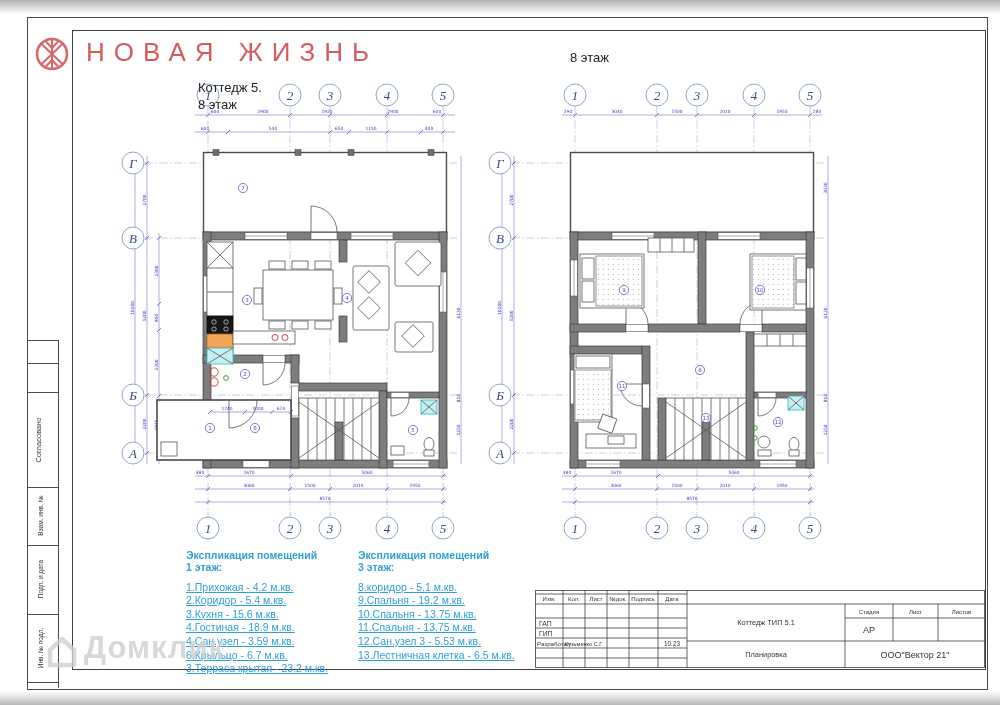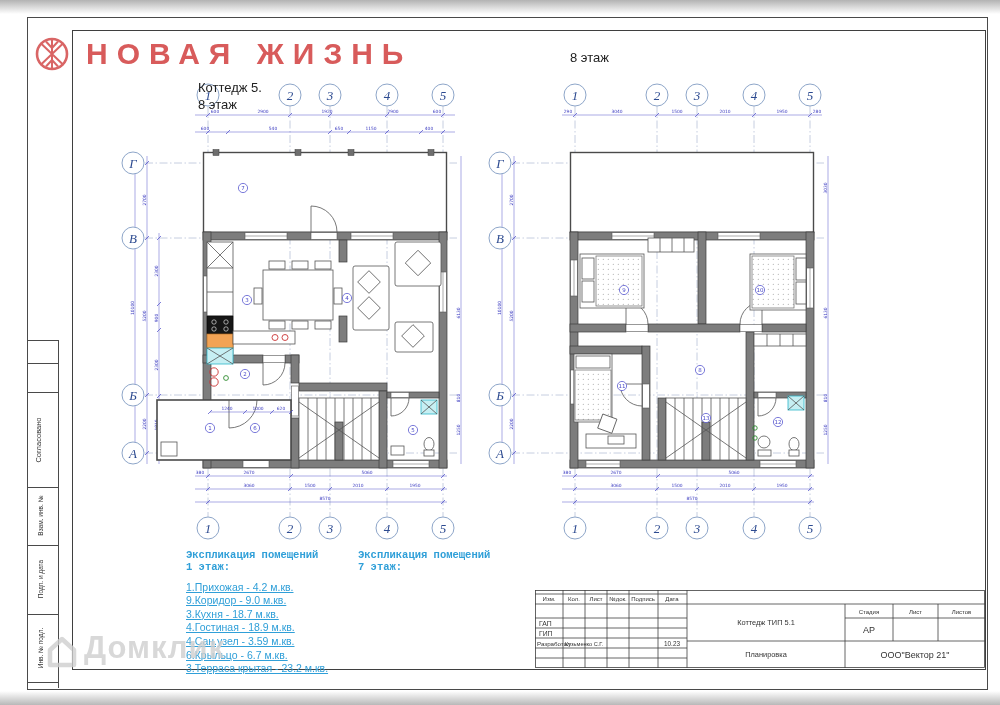--- a/index.html
+++ b/index.html
@@ -10,26 +10,26 @@
   .band-bottom{position:absolute;left:0;top:691px;width:1000px;height:14px;
             background:linear-gradient(#ffffff,#b8b8b8);}
   .outer-frame{position:absolute;left:27px;top:17px;width:959px;height:671px;
             border:1px solid #4a4a4a;}
   .inner-frame{position:absolute;left:72px;top:30px;width:912px;height:638px;
             border:1.4px solid #3f3f3f;}
   .vline{position:absolute;width:1px;background:#4a4a4a;}
   .hline{position:absolute;height:1px;background:#4a4a4a;}
   .rot{position:absolute;transform:rotate(-90deg);transform-origin:0 0;
        font-size:6.5px;color:#333;text-align:center;white-space:nowrap;}
-  .brand{position:absolute;left:86px;top:37px;width:320px;font-size:30px;font-weight:700;
+  .brand{position:absolute;left:86px;top:37px;width:320px;font-size:26px;font-weight:400;
          letter-spacing:9px;color:#d85b5b;white-space:nowrap;z-index:2;}
   .plan-title{position:absolute;font-size:13px;color:#222;line-height:1.3;z-index:3;}
   .plan{position:absolute;}
   .expl{position:absolute;width:170px;color:#2f9fd8;font-size:10.5px;line-height:1.18;}
-  .ex-title{font-weight:700;font-family:Liberation Mono, monospace;}
+  .ex-title{font-weight:700;}
   .ex-items{margin-top:7px;}
   .ex-item{margin:1.2px 0;text-decoration:underline;}
   .watermark{position:absolute;left:44px;top:630px;display:flex;align-items:flex-start;
              color:#cfcfcf;font-size:31px;font-weight:700;letter-spacing:1px;z-index:5;opacity:.8;}
   .watermark svg{margin-right:4px;}
   
   .w{fill:#7d7d7d;stroke:#3c3c3c;stroke-width:.7;}
   .thin{fill:#fff;stroke:#4a4a4a;stroke-width:1.4;}
   .porch{fill:#fff;stroke:#4a4a4a;stroke-width:1.6;}
   .furl{fill:#fff;stroke:#555;stroke-width:.8;}
@@ -493,31 +493,39 @@
       <circle class="rmc" cx="316" cy="344" r="4.6"></circle>
         <text class="rmt" x="316" y="346">12</text>
     </g>
   </svg>
 
   <div class="expl" style="left:186px;top:549px;">
     <div class="ex-title">Экспликация помещений</div>
     <div class="ex-title">1 этаж:</div>
     <div class="ex-items">
       <div class="ex-item">1.Прихожая - 4.2 м.кв.</div>
-      <div class="ex-item">9.Коридор - 9.0 м.кв.</div>
-      <div class="ex-item">3.Кухня - 18.7 м.кв.</div>
+      <div class="ex-item">2.Коридор - 5.4 м.кв.</div>
+      <div class="ex-item">3.Кухня - 15.6 м.кв.</div>
       <div class="ex-item">4.Гостиная - 18.9 м.кв.</div>
       <div class="ex-item">4.Сан.узел - 3.59 м.кв.</div>
       <div class="ex-item">6.Крыльцо - 6.7 м.кв.</div>
       <div class="ex-item">3.Терраса крытая - 23.2 м.кв.</div>
     </div>
   </div>
   <div class="expl" style="left:358px;top:549px;">
     <div class="ex-title">Экспликация помещений</div>
-    <div class="ex-title">7 этаж:</div>
+    <div class="ex-title">3 этаж:</div>
+    <div class="ex-items">
+      <div class="ex-item">8.коридор - 5.1 м.кв.</div>
+      <div class="ex-item">9.Спальня - 19.2 м.кв.</div>
+      <div class="ex-item">10.Спальня - 13.75 м.кв.</div>
+      <div class="ex-item">11.Спальня - 13.75 м.кв.</div>
+      <div class="ex-item">12.Сан.узел 3 - 5.53 м.кв.</div>
+      <div class="ex-item">13.Лестничная клетка - 6.5 м.кв.</div>
+    </div>
   </div>
 
   <svg style="position:absolute;left:535px;top:590px;" width="450" height="78" viewBox="0 0 450 78">
     <rect class="tb-l" x=".5" y=".5" width="449" height="77"></rect>
     <path class="tb-l" d="M28 0 V78 M50 0 V78 M72 0 V78 M94 0 V78 M123 0 V78 M152 0 V78"></path>
     <path class="tb-l" d="M0 4 H152 M0 14 H450 M0 28 H152 M0 38 H152 M0 48 H152 M0 58 H152 M0 68 H152"></path>
     <path class="tb-l" d="M310 14 V78 M358 14 V51 M403 14 V51"></path>
     <path class="tb-l" d="M310 28 H450 M152 51 H450"></path>
     <text class="tb-t" x="14" y="11">Изм.</text>
     <text class="tb-t" x="39" y="11">Кол.</text>

